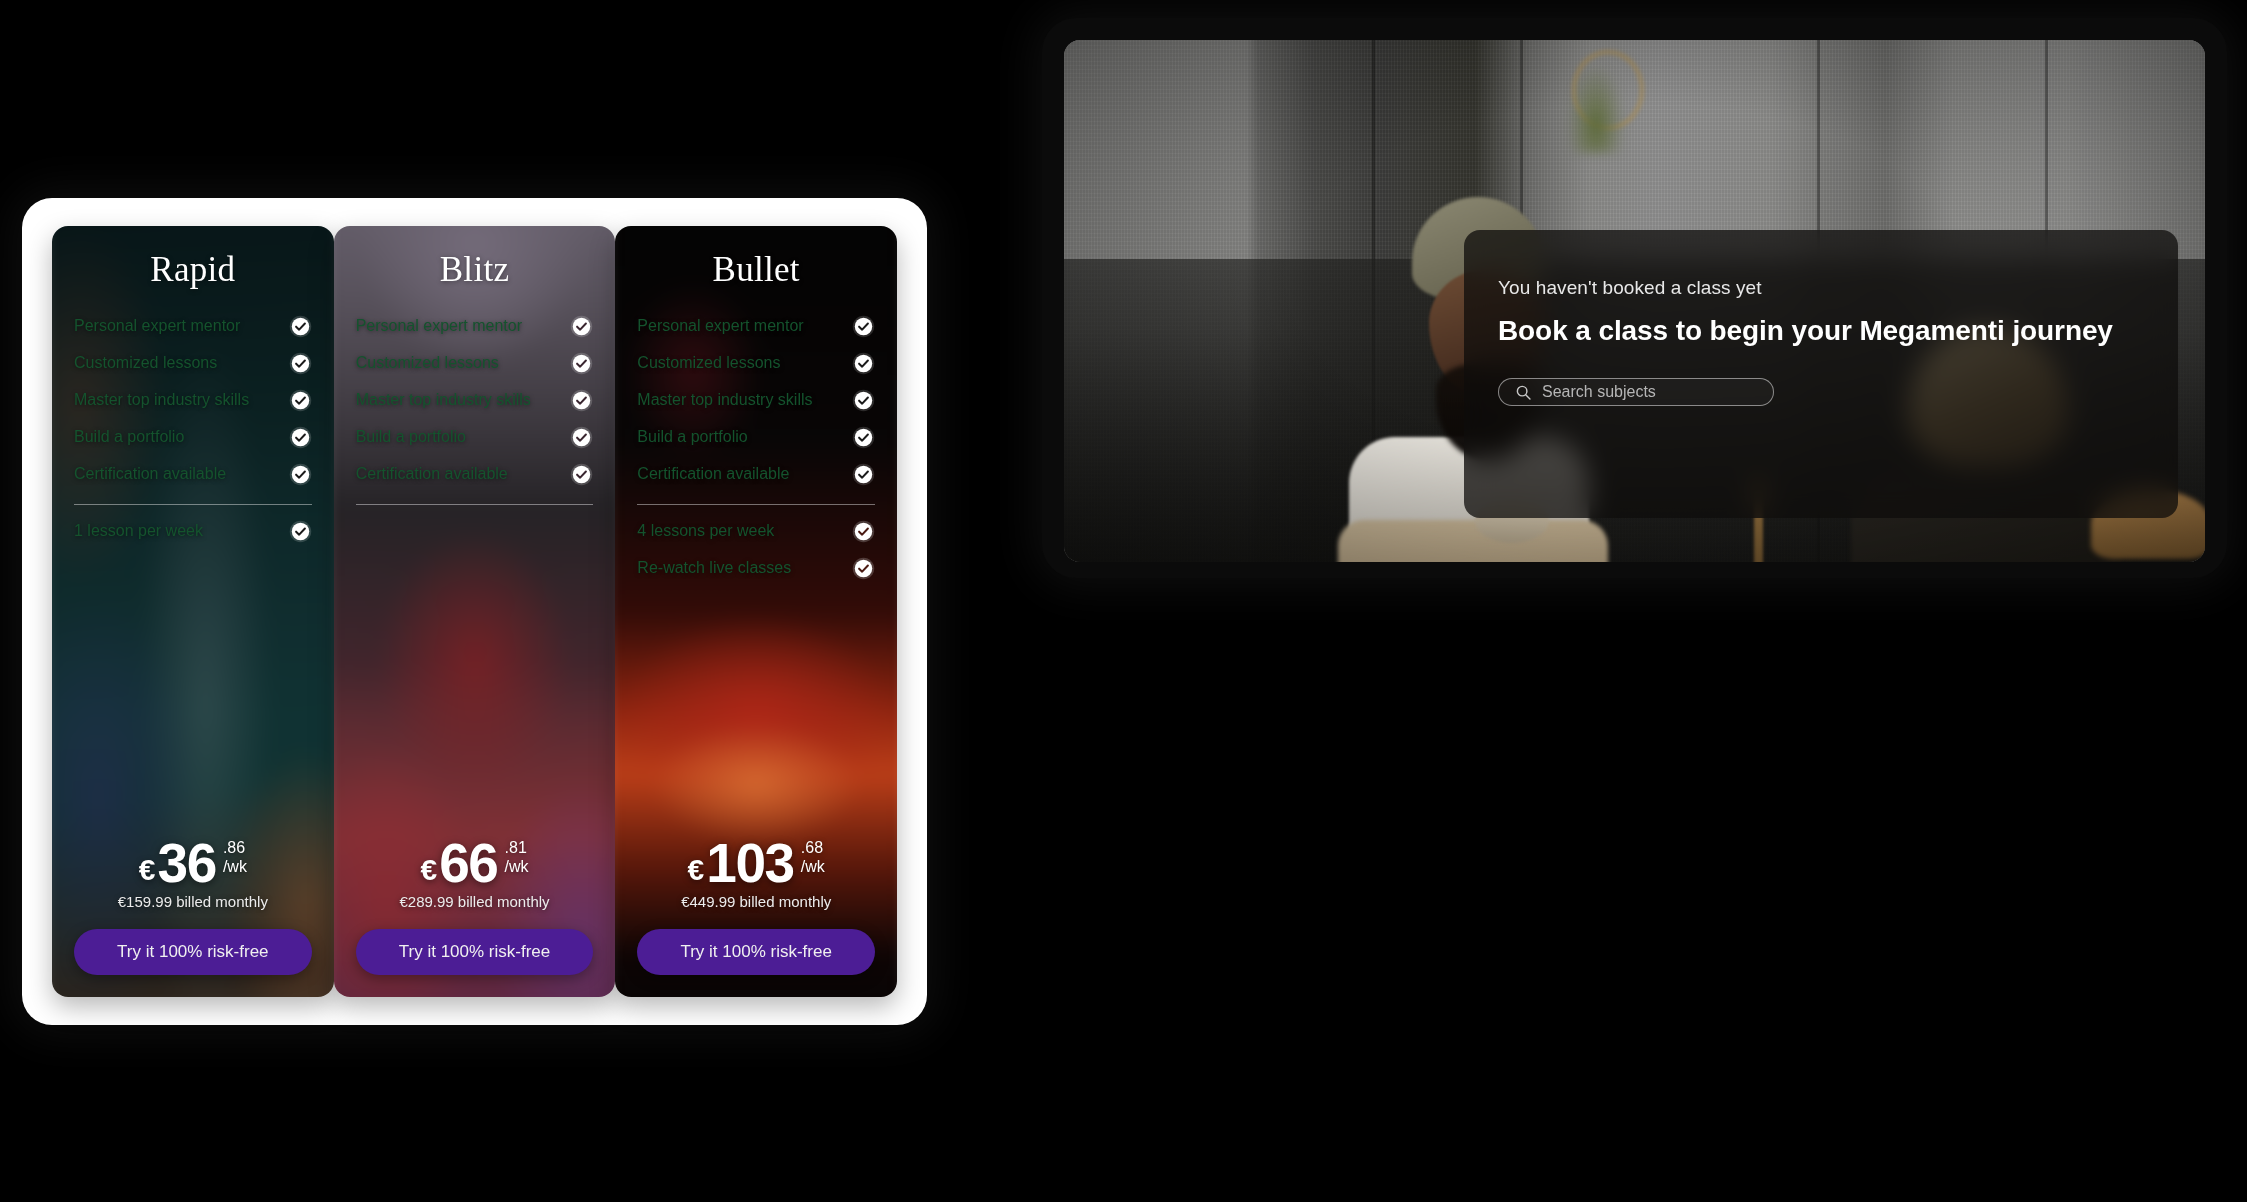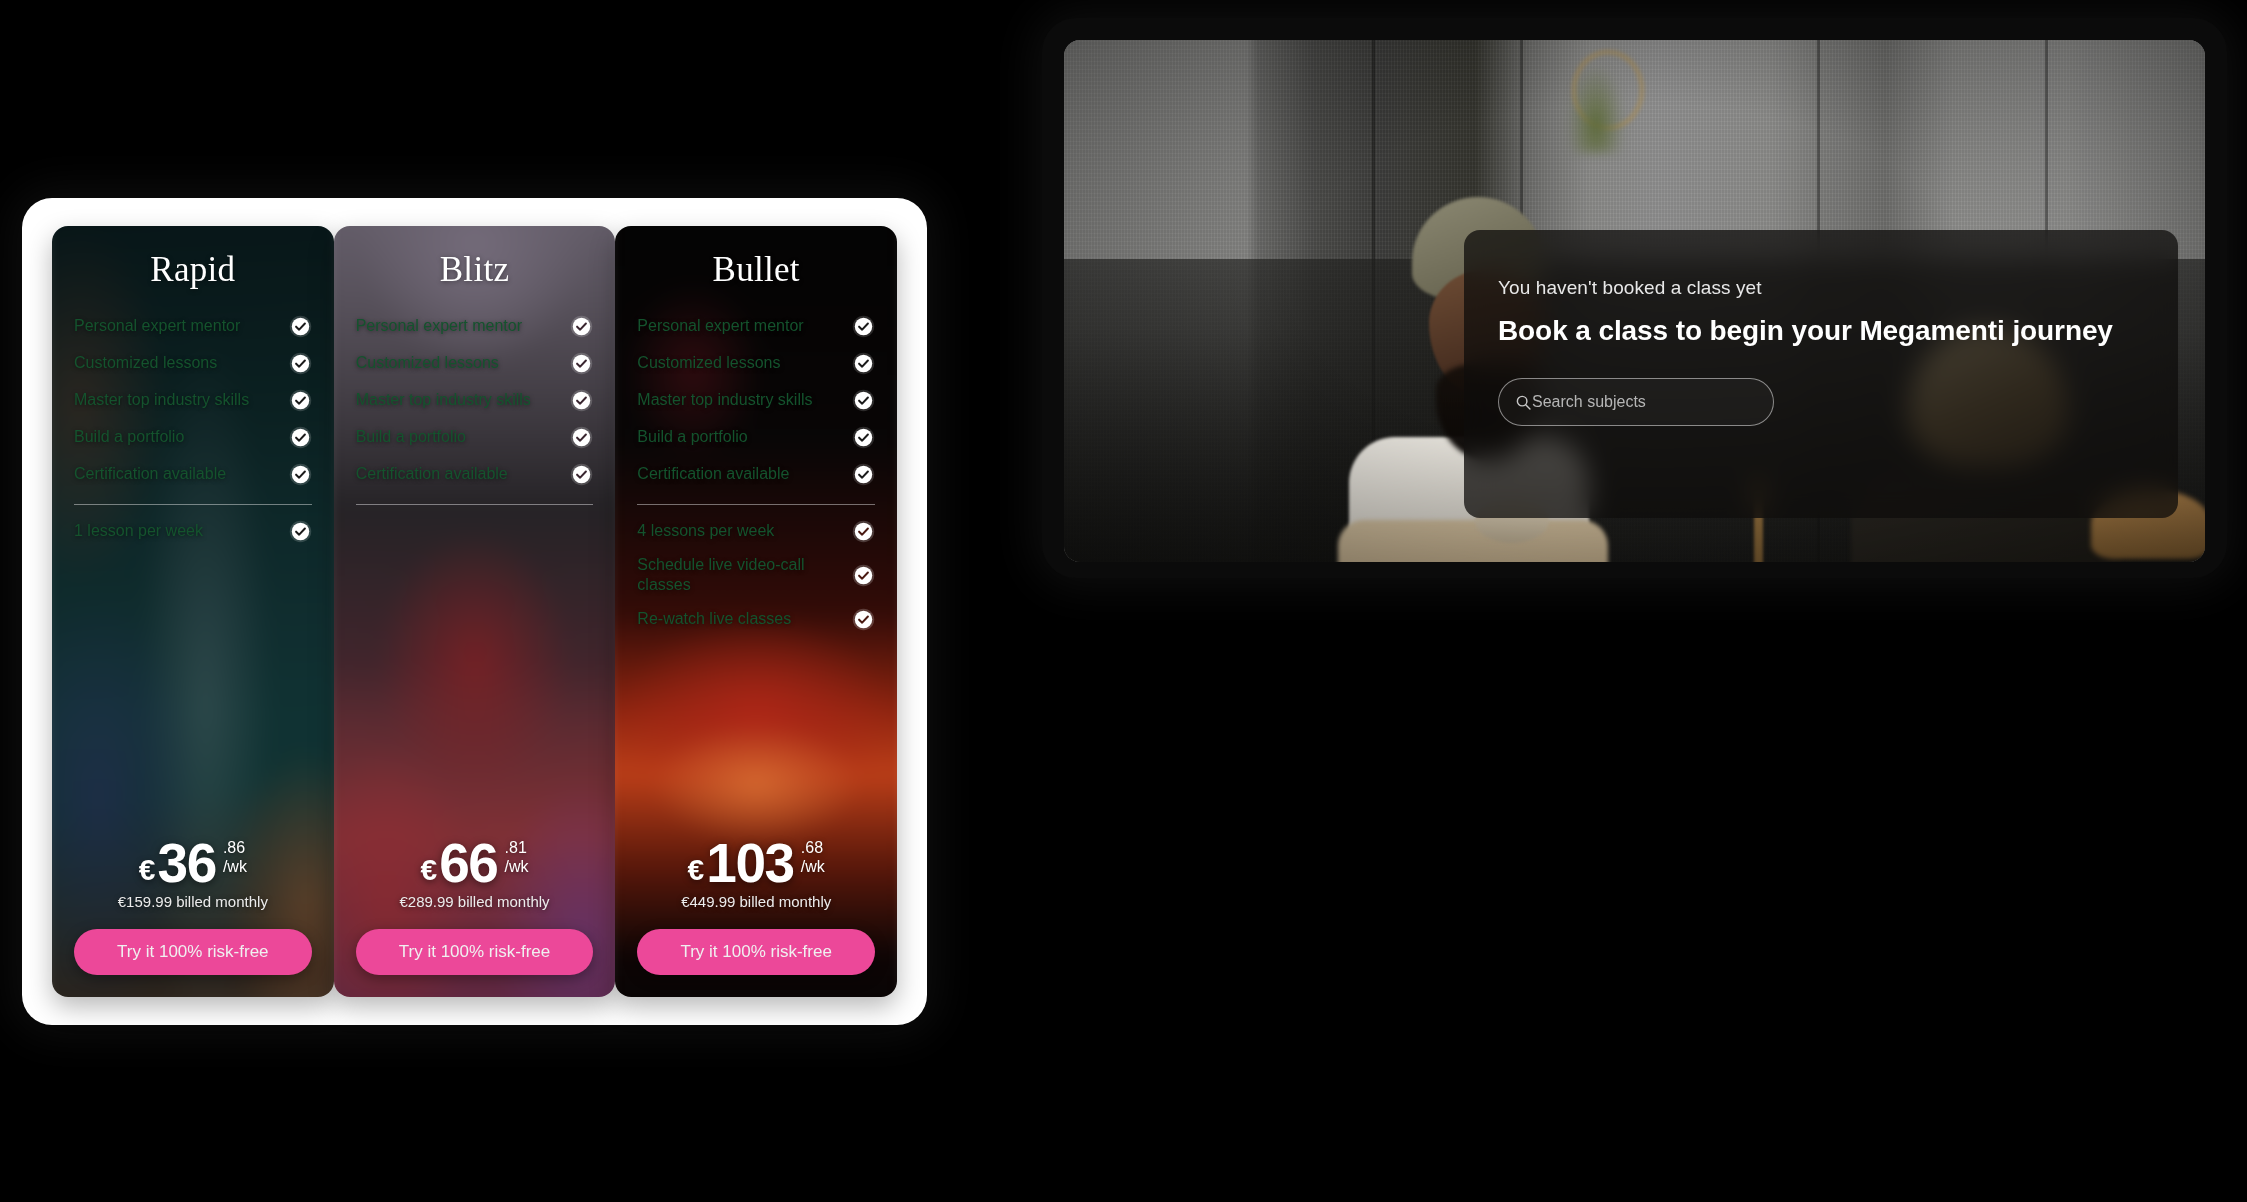--- a/index.html
+++ b/index.html
@@ -164,24 +164,24 @@
     font-size: 19px; color: #e8e8e8;
     letter-spacing: .1px; line-height: 1;
   }
   .glass-title {
     margin-top: 18px;
     font-size: 28px; font-weight: 700; color: #ffffff;
     letter-spacing: -0.1px; line-height: 1.15;
   }
   .search-pill {
     margin-top: 31px;
-    width: 276px; height: 48px;
+    width: 276px; height: 28px;
     border: 1px solid rgba(230,230,230,0.55);
     border-radius: 999px;
-    display: flex; align-items: center; 
+    display: flex; align-items: center; gap: 10px;
     padding: 0 16px;
     background: rgba(255,255,255,0.035);
   }
   .search-pill .mag { flex: 0 0 auto; display: block; }
   .search-ph { font-size: 16px; color: #b6b6b6; }
 
   
   .left-panel {
     position: absolute;
     left: 22px; top: 198px;
@@ -294,21 +294,21 @@
   }
   .billed {
     margin-top: 3px;
     font-size: 15px; color: #ececec;
     text-shadow: 0 1px 5px rgba(0,0,0,.55);
   }
   .cta {
     margin-top: 19px;
     width: 100%; height: 46px;
     border: none; border-radius: 999px;
-    background: #ec4899;
+    background: #4c1d95;
     color: #f0f0f0; font-size: 17px;
     font-family: "Liberation Sans", sans-serif;
     cursor: pointer;
     box-shadow: 0 4px 14px rgba(0,0,0,.34);
   }
 </style>
 </head>
 <body>
 
 <div id="stage">
@@ -547,28 +547,20 @@
       <div class="feat-list">
         <div class="feat">
           <span class="feat-label">4 lessons per week</span>
           <svg class="chk" width="23" height="23" viewBox="0 0 24 24">
             <circle cx="12" cy="12" r="11.2" fill="rgba(255,255,255,0.2)"></circle>
             <circle cx="12" cy="12" r="9.1" fill="#ffffff"></circle>
             <path d="M7.4 12.2 L10.6 15.3 L16.6 8.9" fill="none" stroke="#4a1a12" stroke-width="2.1" stroke-linecap="round" stroke-linejoin="round"></path>
           </svg>
         </div>
         <div class="feat">
-          <span class="feat-label" style="max-width:190px">Schedule live video-call classes</span>
-          <svg class="chk" width="23" height="23" viewBox="0 0 24 24">
-            <circle cx="12" cy="12" r="11.2" fill="rgba(255,255,255,0.2)"></circle>
-            <circle cx="12" cy="12" r="9.1" fill="#ffffff"></circle>
-            <path d="M7.4 12.2 L10.6 15.3 L16.6 8.9" fill="none" stroke="#4a1a12" stroke-width="2.1" stroke-linecap="round" stroke-linejoin="round"></path>
-          </svg>
-        </div>
-        <div class="feat">
           <span class="feat-label">Re-watch live classes</span>
           <svg class="chk" width="23" height="23" viewBox="0 0 24 24">
             <circle cx="12" cy="12" r="11.2" fill="rgba(255,255,255,0.2)"></circle>
             <circle cx="12" cy="12" r="9.1" fill="#ffffff"></circle>
             <path d="M7.4 12.2 L10.6 15.3 L16.6 8.9" fill="none" stroke="#4a1a12" stroke-width="2.1" stroke-linecap="round" stroke-linejoin="round"></path>
           </svg>
         </div>
       </div>
 
       <div class="price-block">

